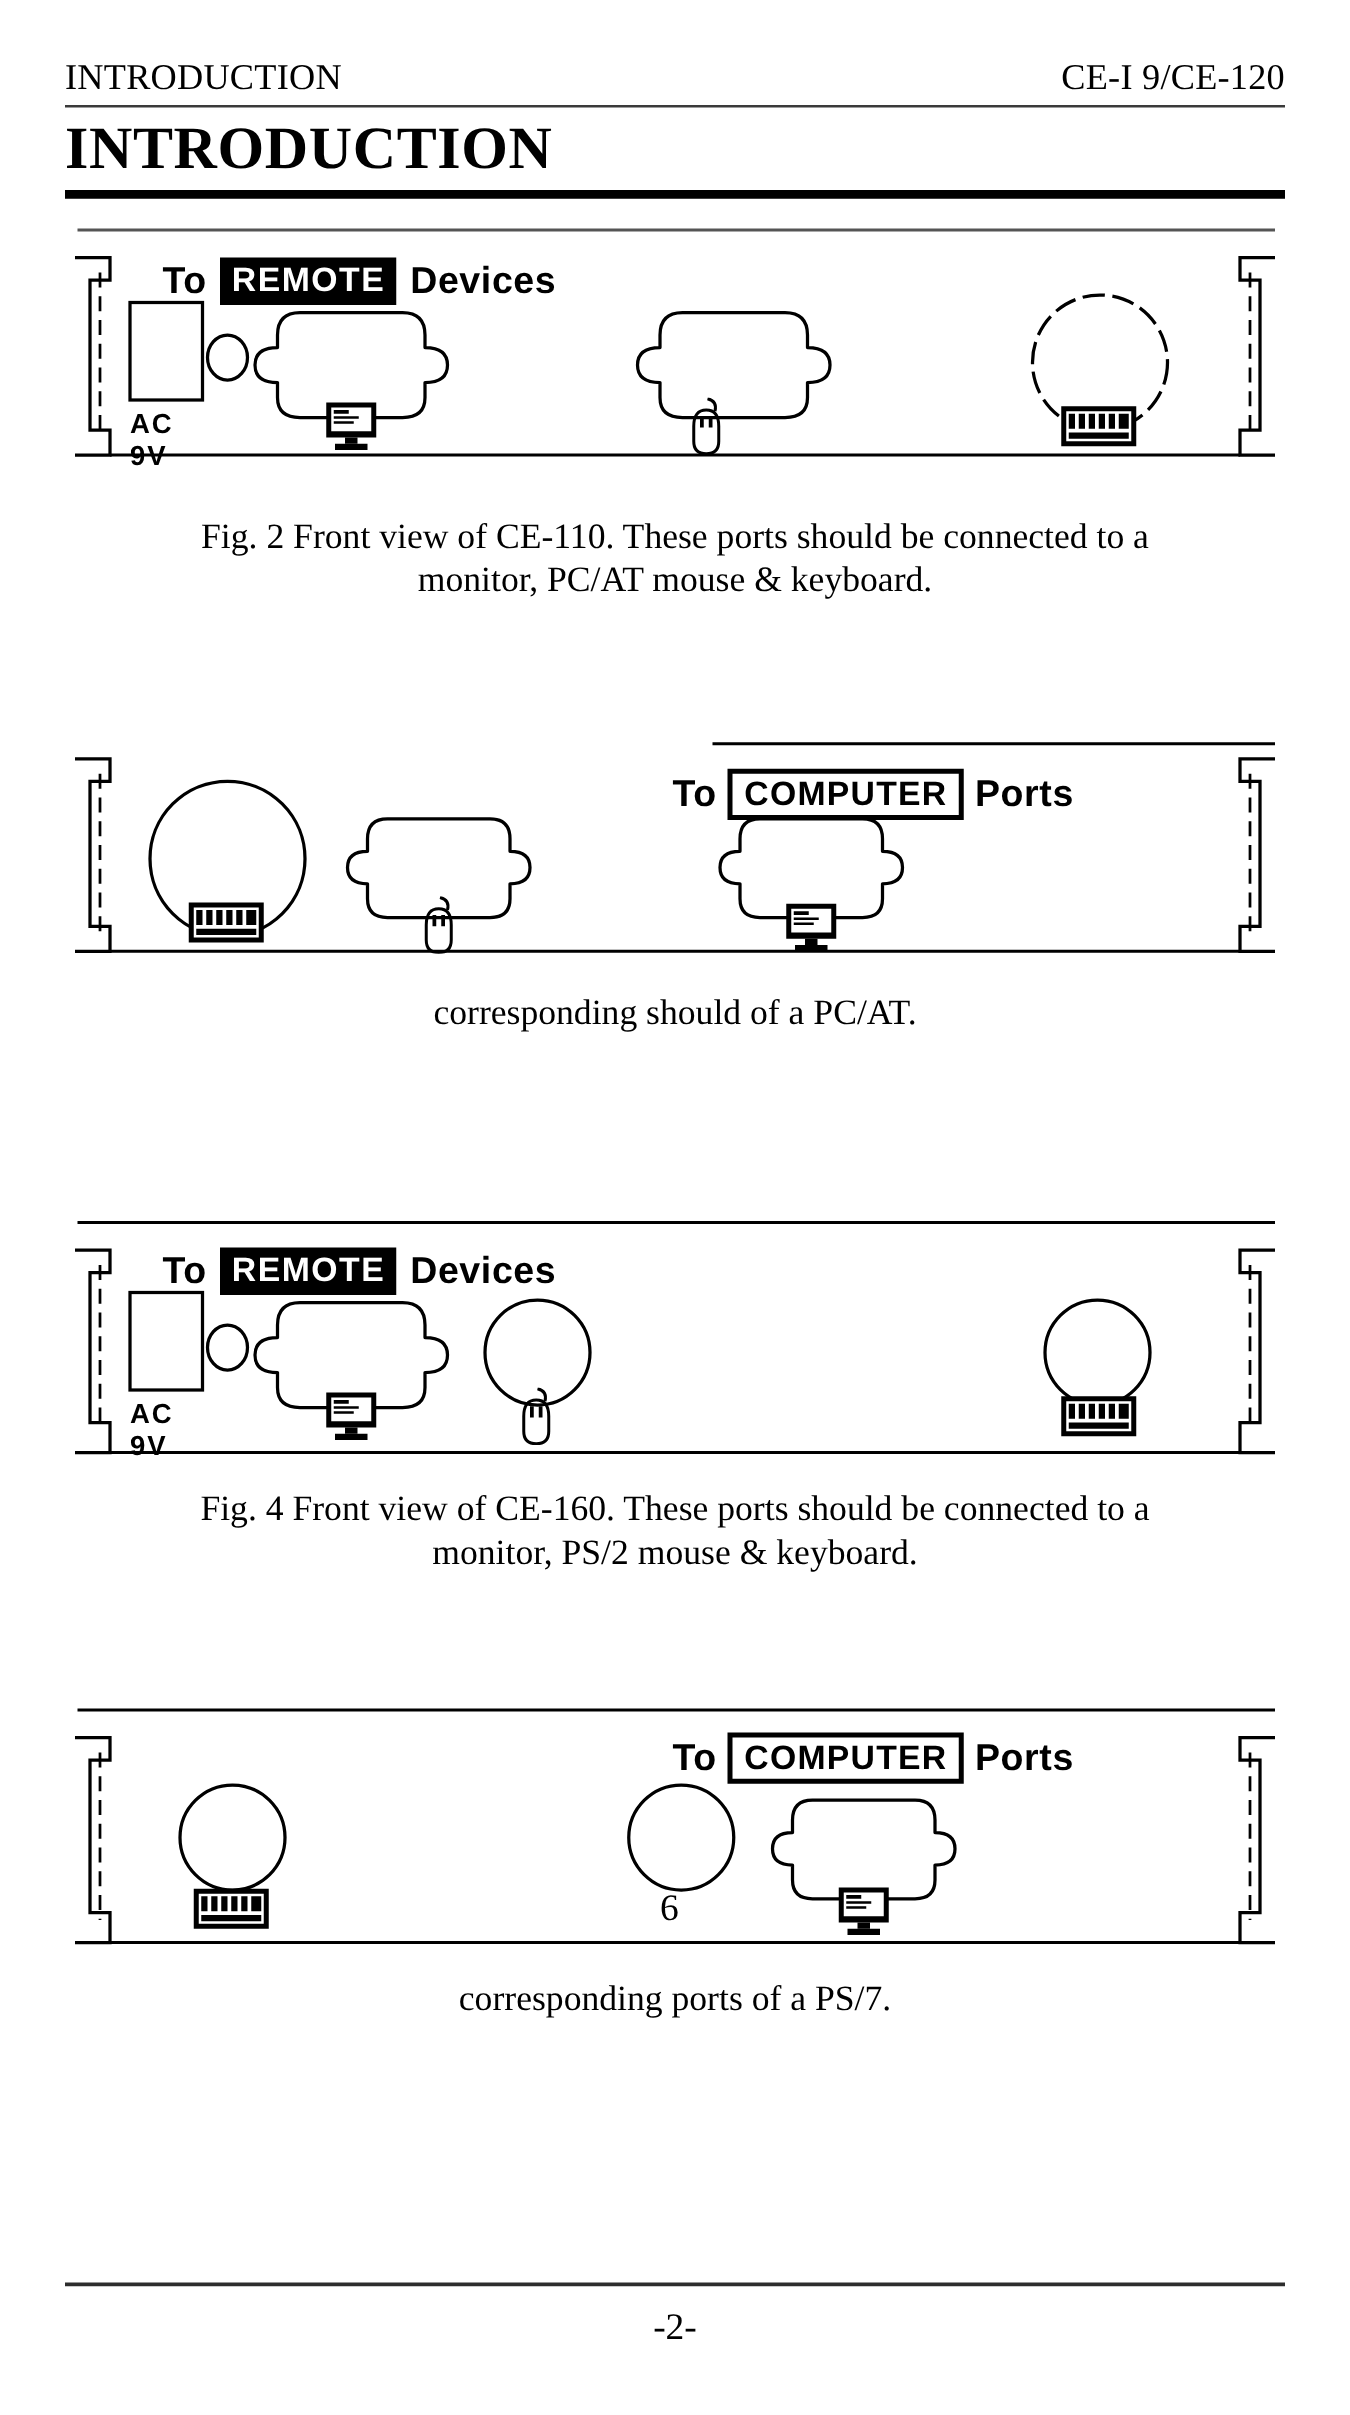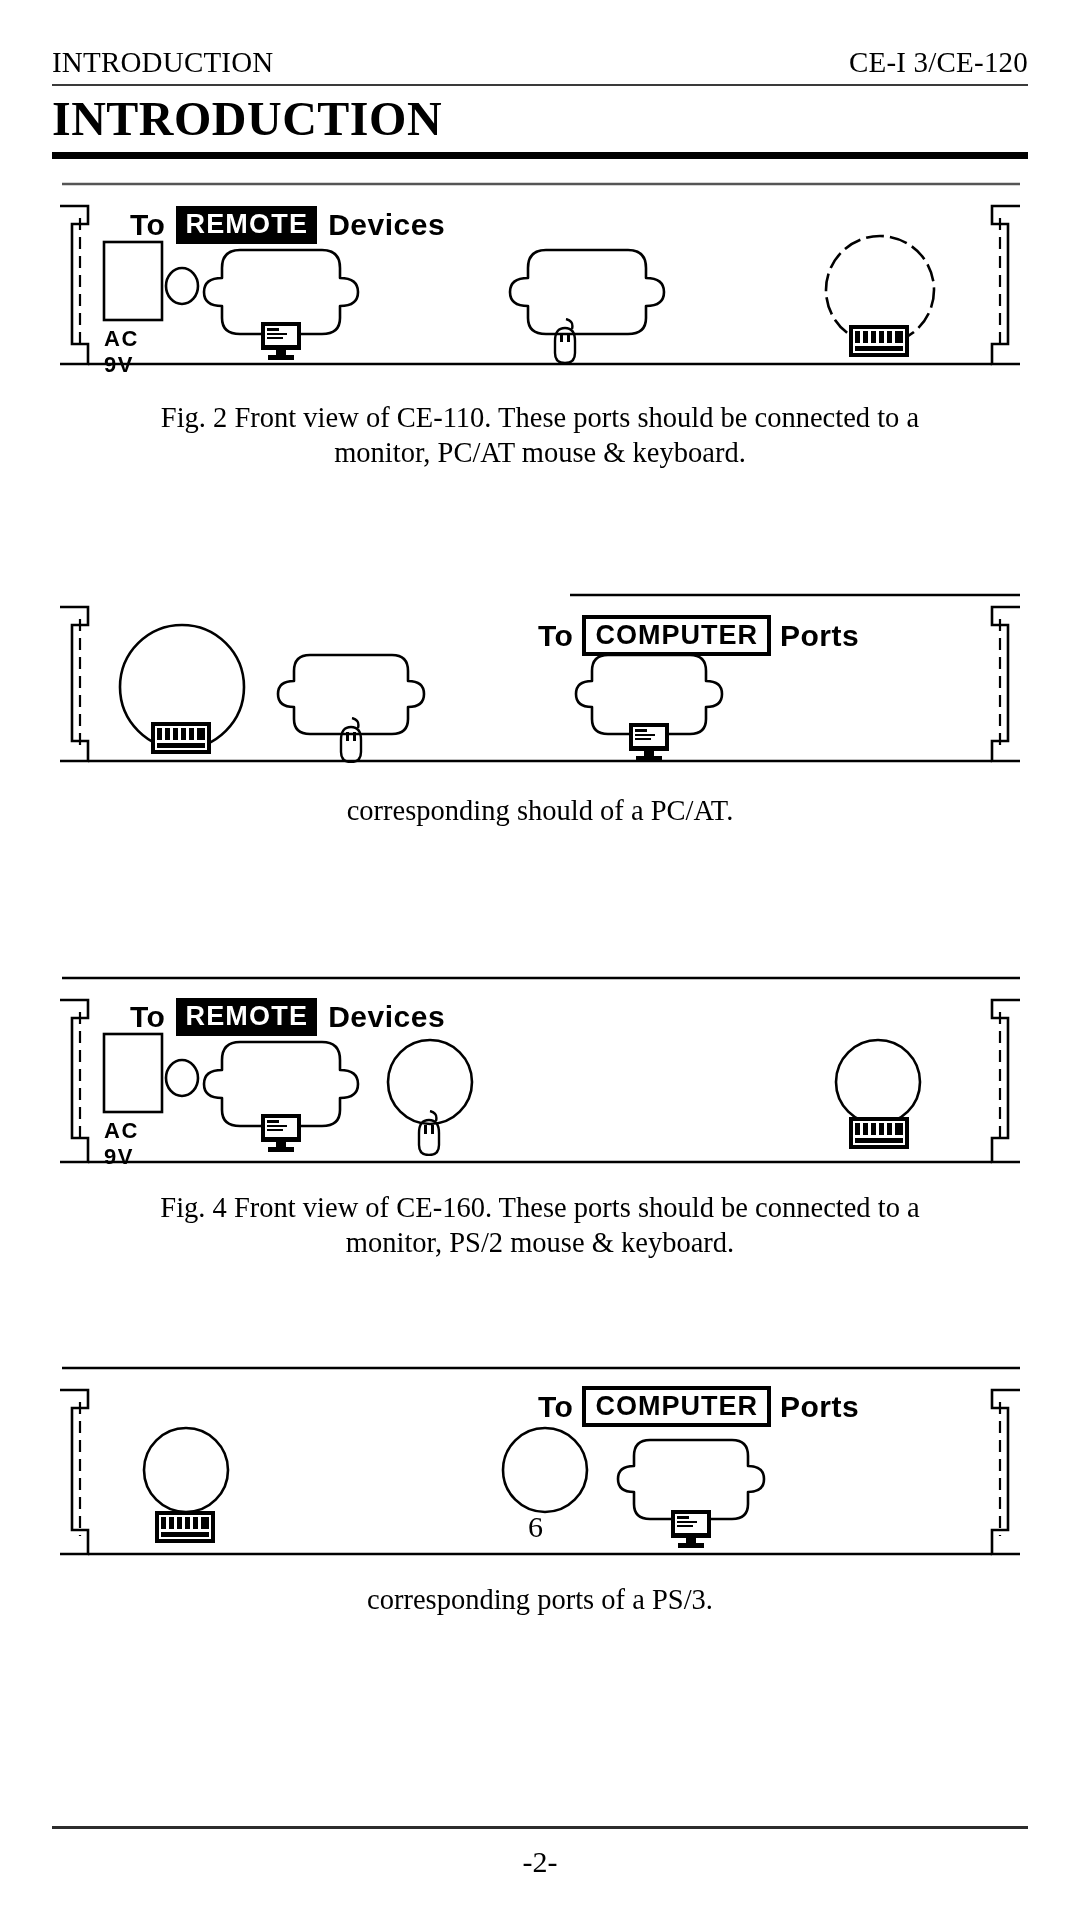--- a/index.html
+++ b/index.html
@@ -115,21 +115,21 @@
     color: #000;
   }
 </style>
 </head>
 <body>
 
 <div class="page">
 
   <div class="run-head">
     <span class="left">INTRODUCTION</span>
-    <span class="right">CE-I 3/CE-120</span>
+    <span class="right">CE-I 9/CE-120</span>
   </div>
   <div class="rule-thin" style="top:84px;"></div>
 
   <div class="chapter-title">INTRODUCTION</div>
   <div class="rule-thick" style="top:152px;"></div>
 
   <div class="figure" style="top:178px;">
     <div class="panel">
       <svg width="1080" height="205" viewBox="0 0 1080 205" xmlns="http://www.w3.org/2000/svg">
 
@@ -191,21 +191,21 @@
         <rect x="7" y="7" width="5" height="12" fill="#000"></rect>
         <rect x="15" y="7" width="5" height="12" fill="#000"></rect>
         <rect x="23" y="7" width="5" height="12" fill="#000"></rect>
         <rect x="31" y="7" width="5" height="12" fill="#000"></rect>
         <rect x="39" y="7" width="5" height="12" fill="#000"></rect>
         <rect x="47" y="7" width="8" height="12" fill="#000"></rect>
         <rect x="7" y="22" width="48" height="5" fill="#000"></rect>
       </svg>
     </div>
 
-    <div class="caption" style="top:222px;">
+    <div class="caption" style="top:234px;">
       <span>Fig. 2 Front view of CE-110. These ports should be connected to a</span>
       <span class="l2">monitor, PC/AT  mouse  &amp;  keyboard.</span>
     </div>
   </div>
 
   <div class="figure" style="top:575px;">
     <div class="panel">
       <svg width="1080" height="205" viewBox="0 0 1080 205" xmlns="http://www.w3.org/2000/svg">
 
         <line x1="570" y1="20" x2="1020" y2="20" stroke="#000" stroke-width="2.4"></line>
@@ -393,20 +393,20 @@
         <rect x="9" y="13" width="20" height="2" fill="#000"></rect>
         <rect x="9" y="17" width="16" height="2" fill="#000"></rect>
         <rect x="18" y="30" width="10" height="5" fill="#000"></rect>
         <rect x="10" y="35" width="26" height="5" fill="#000"></rect>
       </svg>
     </div>
 
     <div class="stray-folio" style="left:528px; top:150px;">6</div>
 
     <div class="caption" style="top:222px;">
-      <span class="l2">corresponding ports of a PS/3.</span>
+      <span class="l2">corresponding ports of a PS/7.</span>
     </div>
   </div>
 
   <div class="foot-rule"></div>
   <div class="folio">-2-</div>
 
 </div>
 
 </body></html>

